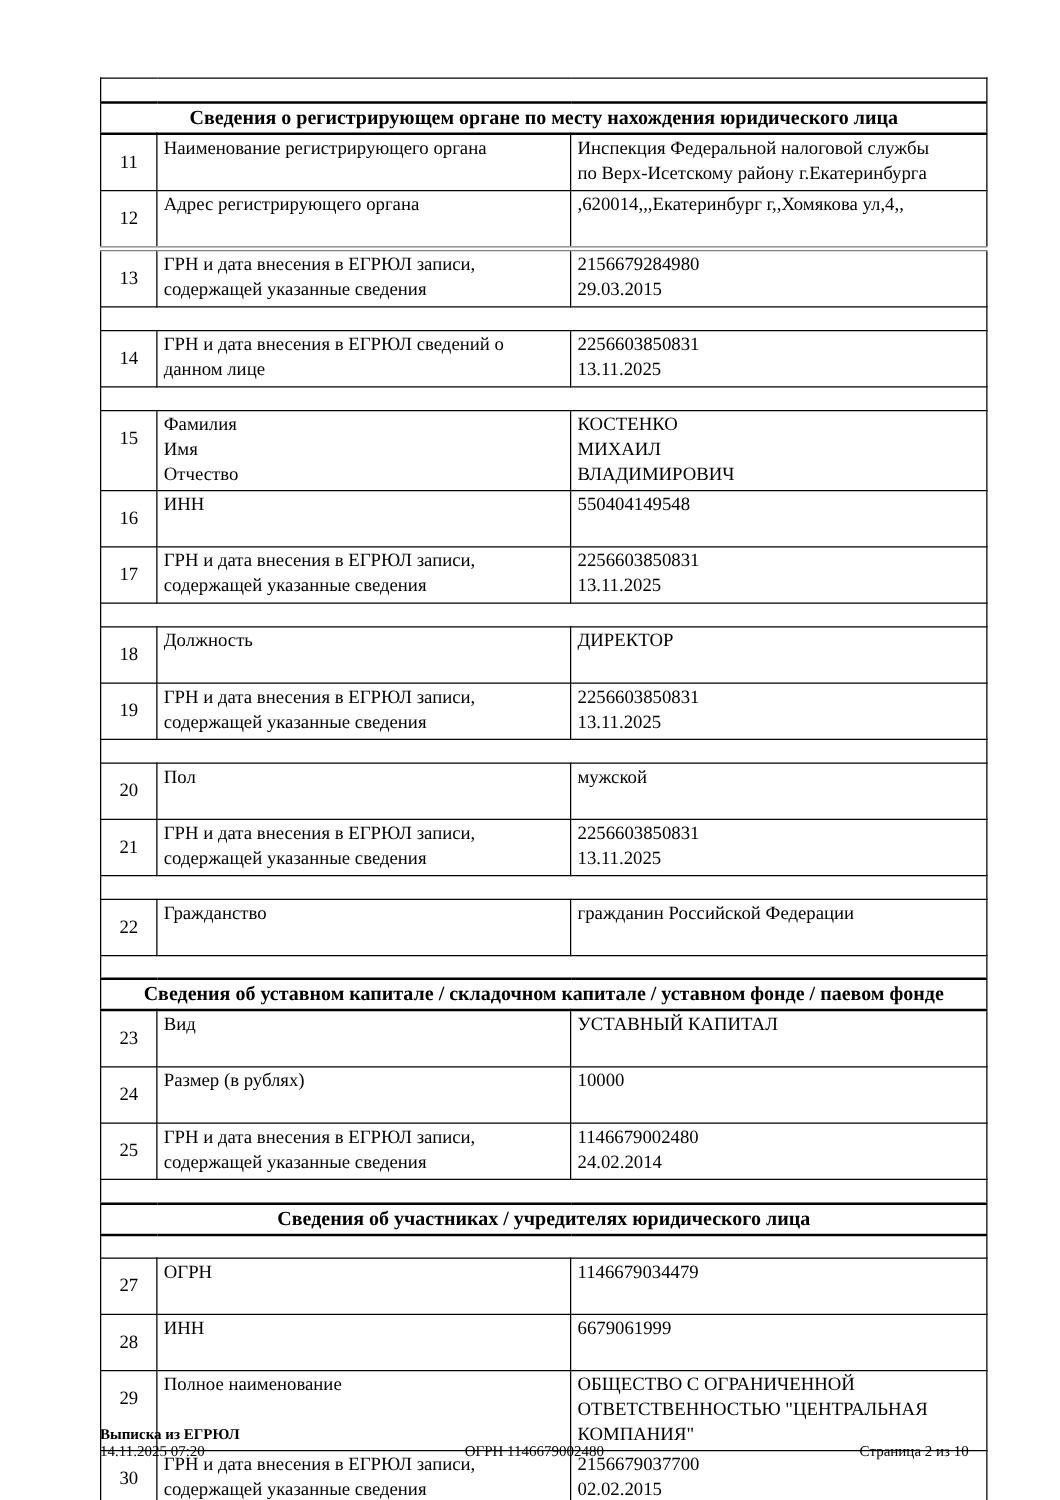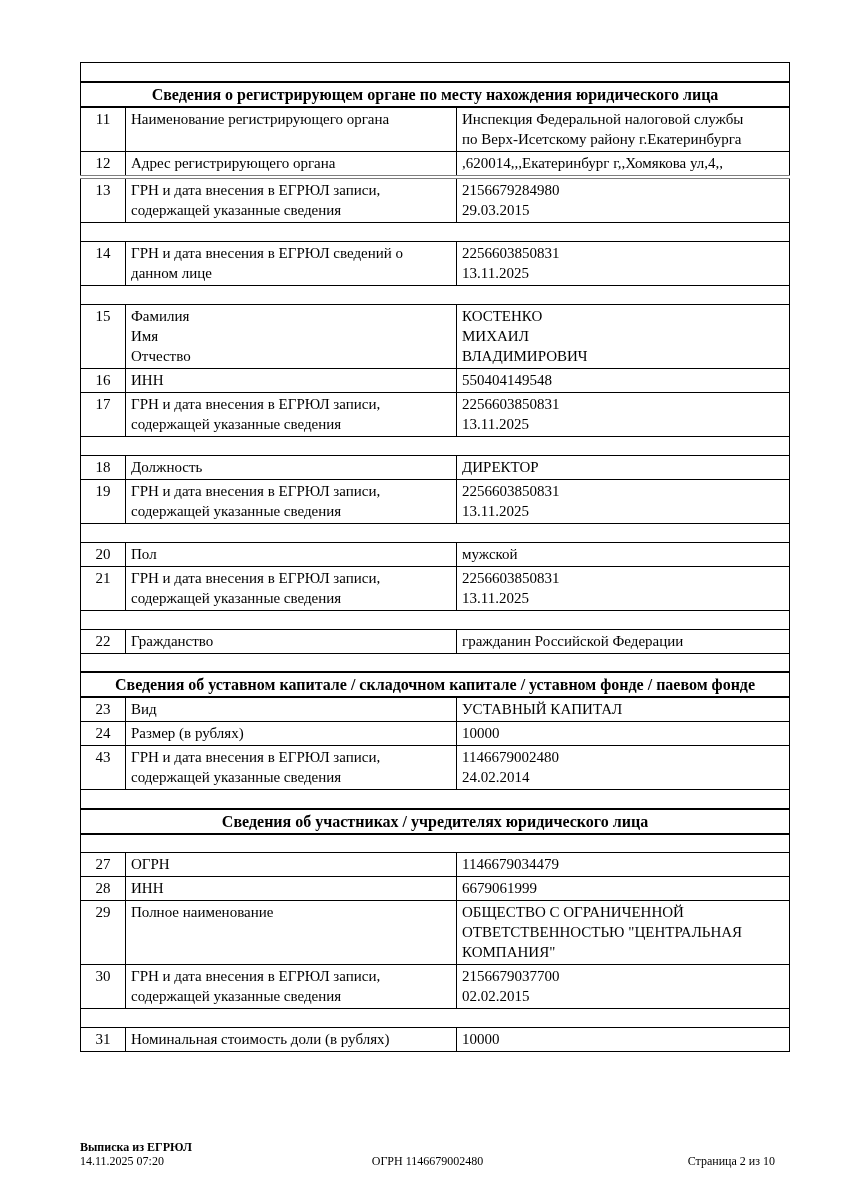--- a/index.html
+++ b/index.html
@@ -38,21 +38,21 @@
     font-weight: bold;
     font-size: 16px;
     text-align: center;
     padding: 1px 4px;
     border-top: 2px solid #000;
     border-bottom: 2px solid #000;
     line-height: 21px;
   }
   tr.data td.num {
     text-align: center;
-    padding: 1px 2px;
+    padding: 12px 2px;
   }
   tr.data td.label, tr.data td.value {
     padding: 1px 4px 2px 5px;
     white-space: pre-line;
     font-family: Liberation Serif, serif;
   }
   tr.data.divider td {
     border-bottom: 4px double #7e7e7e;
   }
   .footer {
@@ -186,21 +186,21 @@
           <td class="num">23</td>
           <td class="label">Вид</td>
           <td class="value">УСТАВНЫЙ КАПИТАЛ</td>
         </tr>
         <tr class="data">
           <td class="num">24</td>
           <td class="label">Размер (в рублях)</td>
           <td class="value">10000</td>
         </tr>
         <tr class="data">
-          <td class="num">43</td>
+          <td class="num">25</td>
           <td class="label">ГРН и дата внесения в ЕГРЮЛ записи,
 содержащей указанные сведения</td>
           <td class="value">1146679002480
 24.02.2014</td>
         </tr>
         <tr class="spacer">
           <td colspan="3"></td>
         </tr>
         <tr class="section">
           <td colspan="3">Сведения об участниках / учредителях юридического лица</td>

